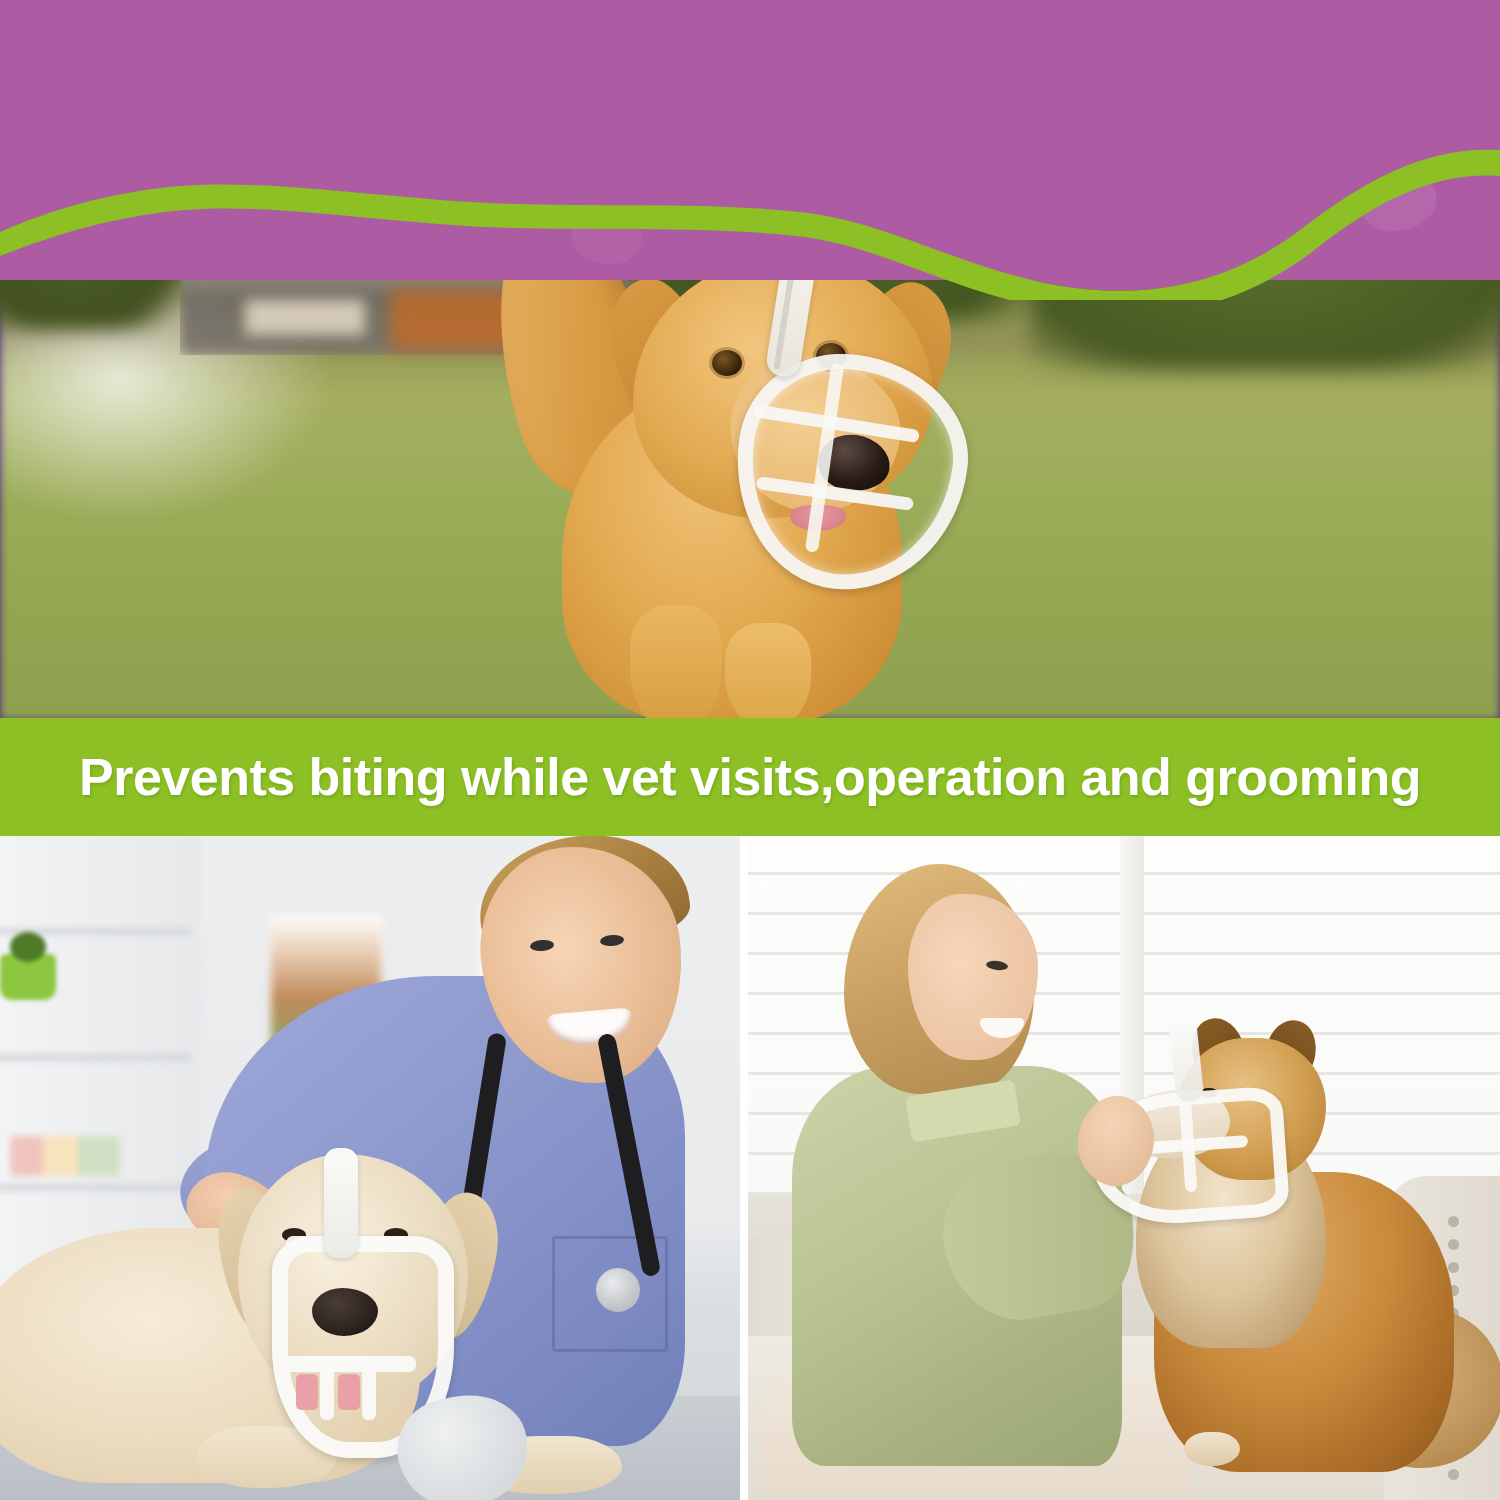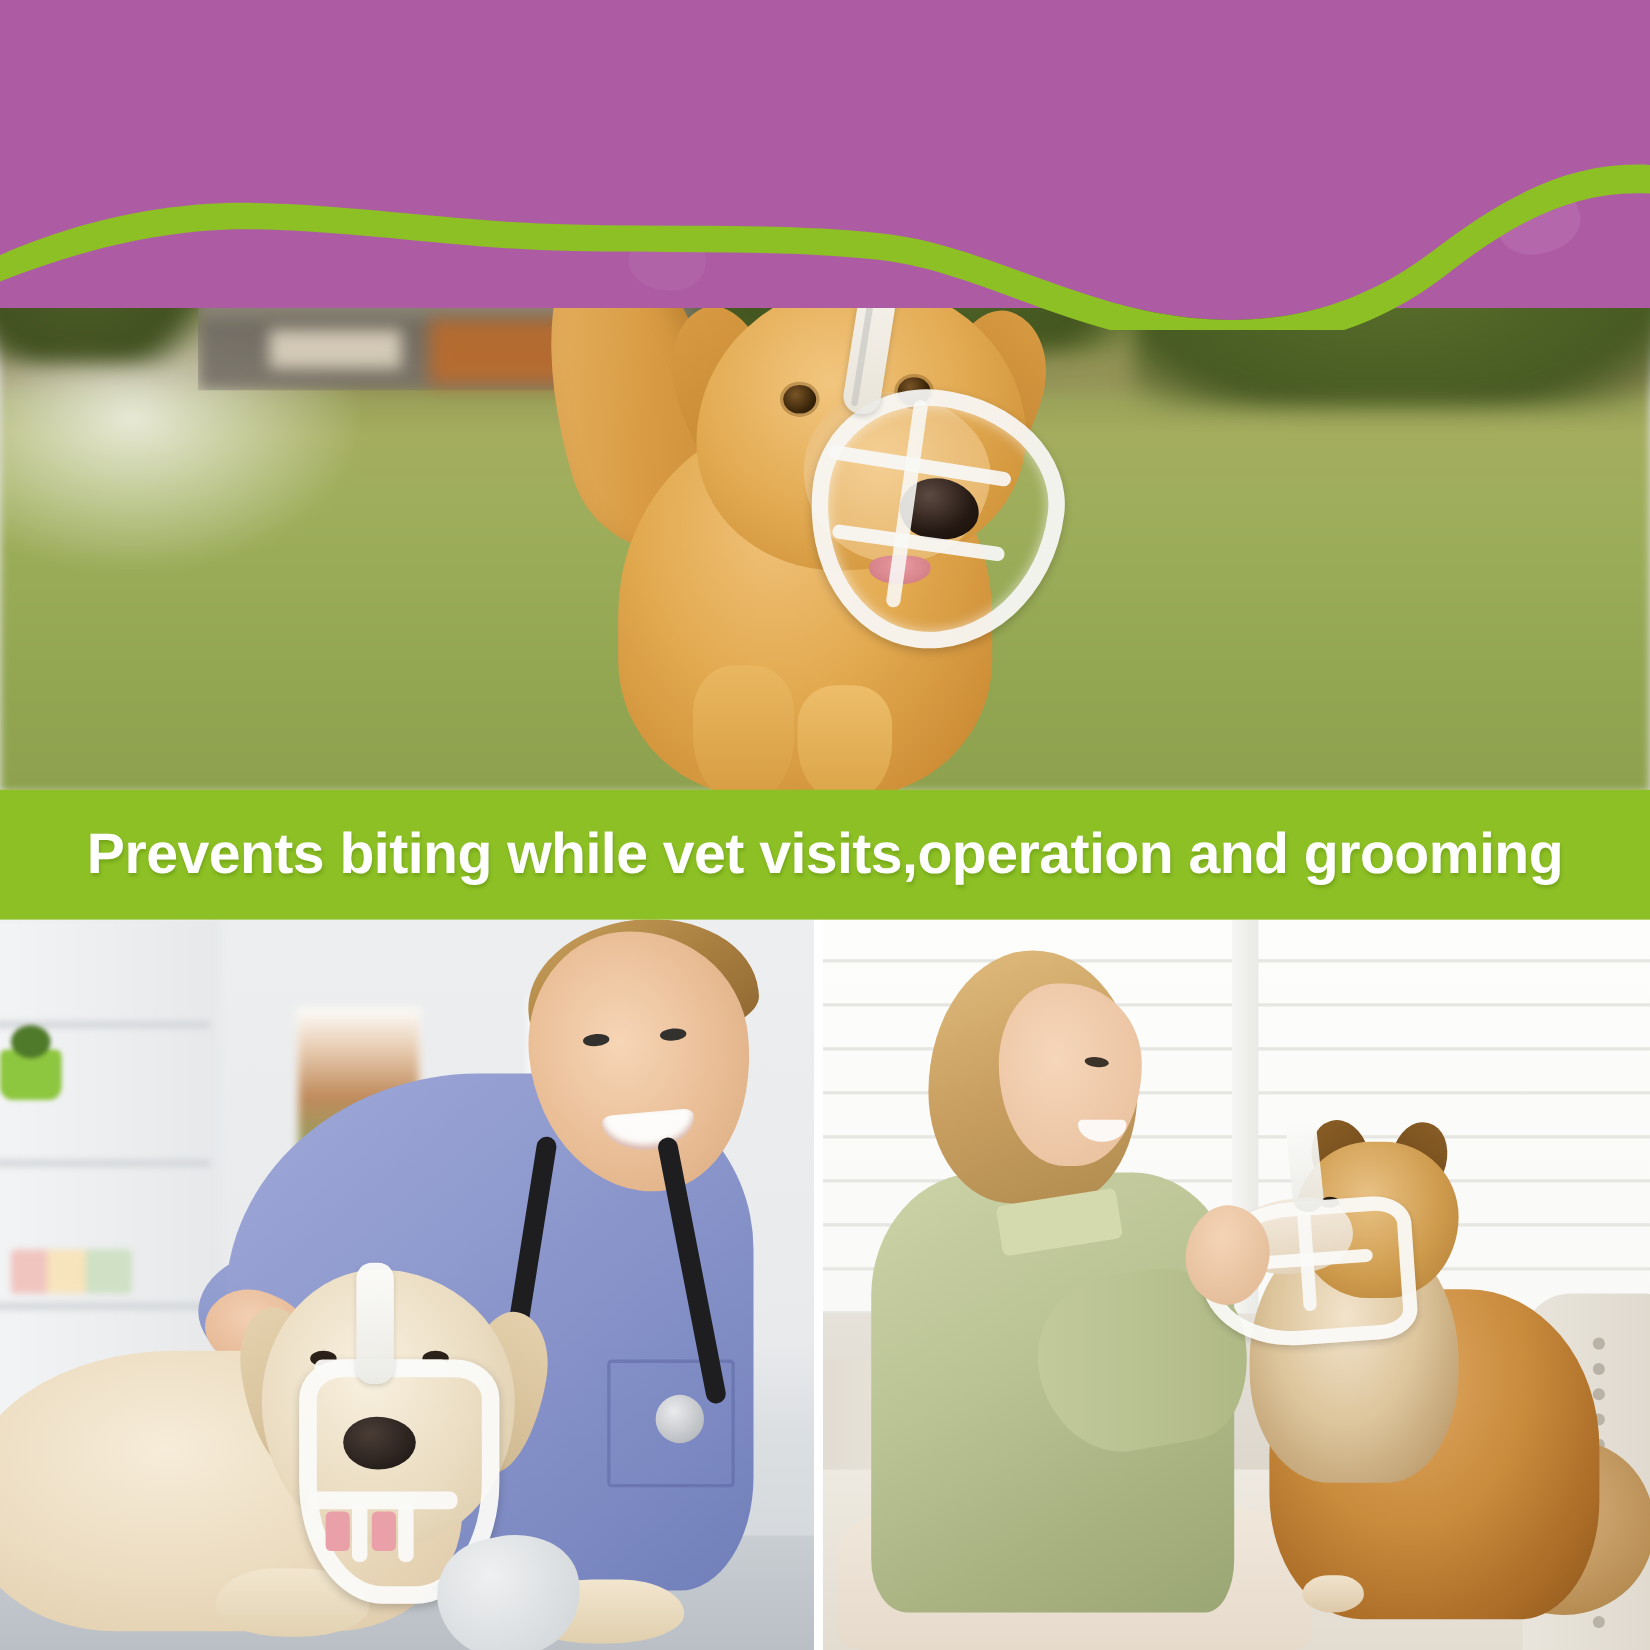--- a/index.html
+++ b/index.html
@@ -2,21 +2,21 @@
 <html><head>
 <meta charset="utf-8">
 <style>
   html,body{margin:0;padding:0;background:#fff;}
   body{font-family:"Liberation Sans","DejaVu Sans",sans-serif;}
 
   .poster{
     position:relative;
     width:1500px;height:1500px;
     overflow:hidden;
-    background:#e5e5e5;
+    background:#4c1d95;
   }
 
   
   .header{
     position:absolute;left:0;top:0;width:1500px;height:280px;
     background:#ad5ca3;
     overflow:hidden;
     z-index:5;
   }
   .paw-layer{position:absolute;left:0;top:0;width:1500px;height:280px;pointer-events:none;}

